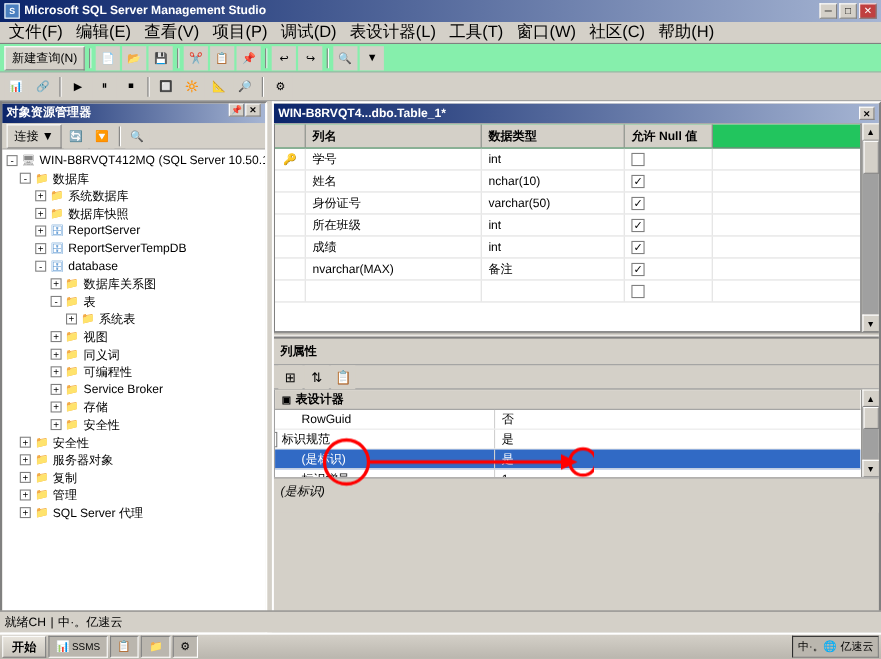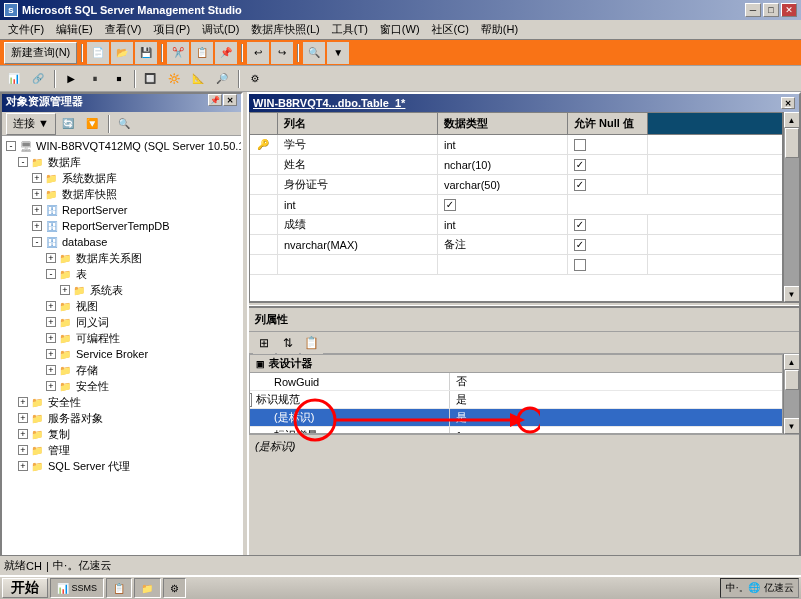--- a/index.html
+++ b/index.html
@@ -58,30 +58,30 @@
     .menu-bar {
       background: #d4d0c8;
       height: 20px;
       display: flex;
       align-items: center;
       padding: 0 2px;
       border-bottom: 1px solid #808080;
     }
     .menu-item {
       padding: 2px 6px;
-      font-size: 11px;
+      font-size: 15px;
       cursor: pointer;
       height: 100%;
       display: flex;
       align-items: center;
     }
 
     
     .toolbar {
-      background: #f97316;
+      background: #86efac;
       height: 26px;
       display: flex;
       align-items: center;
       padding: 2px 4px;
       gap: 2px;
       border-bottom: 1px solid #a0a0a0;
     }
     .toolbar-btn {
       width: 22px;
       height: 22px;
@@ -243,36 +243,35 @@
     .table-designer-title {
       background: linear-gradient(to right, #0a246a, #a6b5d3);
       color: white;
       height: 18px;
       display: flex;
       align-items: center;
       padding: 0 4px;
       font-size: 11px;
       font-weight: bold;
       justify-content: space-between;
-      text-decoration: underline;
     }
 
     
     .table-grid {
       background: white;
       border: 1px solid #808080;
       flex: 1;
       overflow: hidden;
       max-height: 200px;
     }
 
     .grid-header {
       display: grid;
       grid-template-columns: 28px 160px 130px 80px;
-      background: #0c4a6e;
+      background: #22c55e;
       border-bottom: 1px solid #808080;
     }
     .grid-header-cell {
       padding: 3px 6px;
       font-size: 11px;
       font-weight: bold;
       border-right: 1px solid #808080;
       background: #d4d0c8;
     }
 
@@ -461,21 +460,21 @@
       padding: 0 2px;
       gap: 2px;
     }
     .start-btn {
       height: 20px;
       padding: 0 8px;
       background: linear-gradient(to bottom, #e8e4dc, #c8c4bc);
       border: 1px solid;
       border-color: #fff #808080 #808080 #fff;
       font-weight: bold;
-      font-size: 14px;
+      font-size: 11px;
       cursor: pointer;
       display: flex;
       align-items: center;
       gap: 2px;
     }
     .taskbar-item {
       height: 20px;
       padding: 0 6px;
       background: #bab6ae;
       border: 1px solid;
@@ -558,21 +557,21 @@
     <div class="title-btn" style="background:#c04040; color:white;">✕</div>
   </div>
 </div>
 
 <div class="menu-bar">
   <span class="menu-item">文件(F)</span>
   <span class="menu-item">编辑(E)</span>
   <span class="menu-item">查看(V)</span>
   <span class="menu-item">项目(P)</span>
   <span class="menu-item">调试(D)</span>
-  <span class="menu-item">数据库快照(L)</span>
+  <span class="menu-item">表设计器(L)</span>
   <span class="menu-item">工具(T)</span>
   <span class="menu-item">窗口(W)</span>
   <span class="menu-item">社区(C)</span>
   <span class="menu-item">帮助(H)</span>
 </div>
 
 <div class="toolbar">
   <div class="toolbar-text-btn">
     <span>新建查询(N)</span>
   </div>
@@ -812,20 +811,21 @@
               <div class="grid-cell grid-cell-icon"></div>
               <div class="grid-cell">身份证号</div>
               <div class="grid-cell">varchar(50)</div>
               <div class="grid-cell">
                   <div class="cb-checked" style="background:white;">✓</div>
                 </div>
             </div>
 
             <div class="grid-row">
               <div class="grid-cell grid-cell-icon"></div>
+              <div class="grid-cell">所在班级</div>
               <div class="grid-cell">int</div>
               <div class="grid-cell">
                   <div class="cb-checked" style="background:white;">✓</div>
                 </div>
             </div>
 
             <div class="grid-row">
               <div class="grid-cell grid-cell-icon"></div>
               <div class="grid-cell">成绩</div>
               <div class="grid-cell">int</div>

